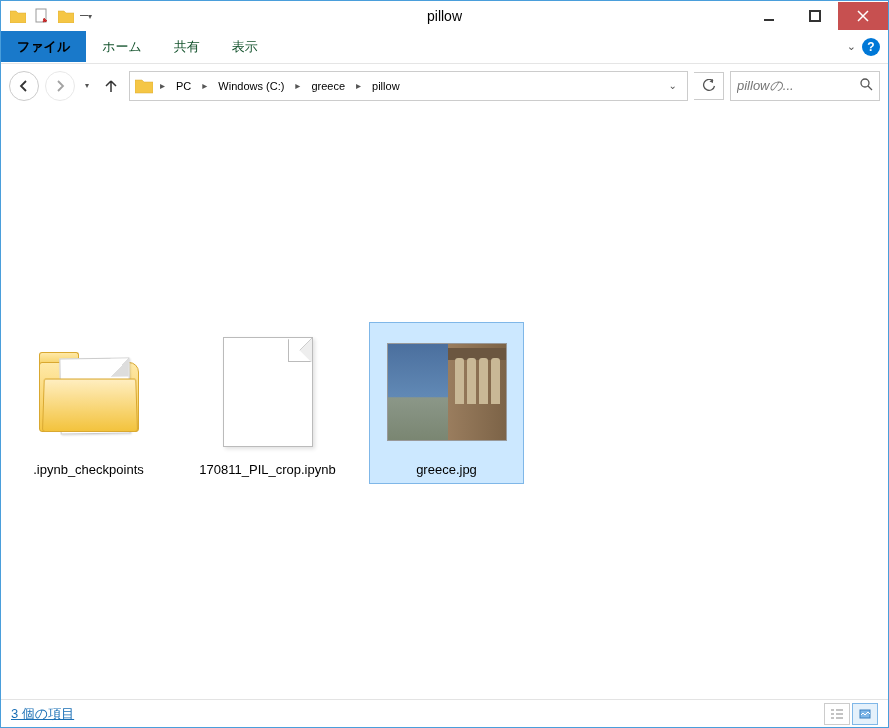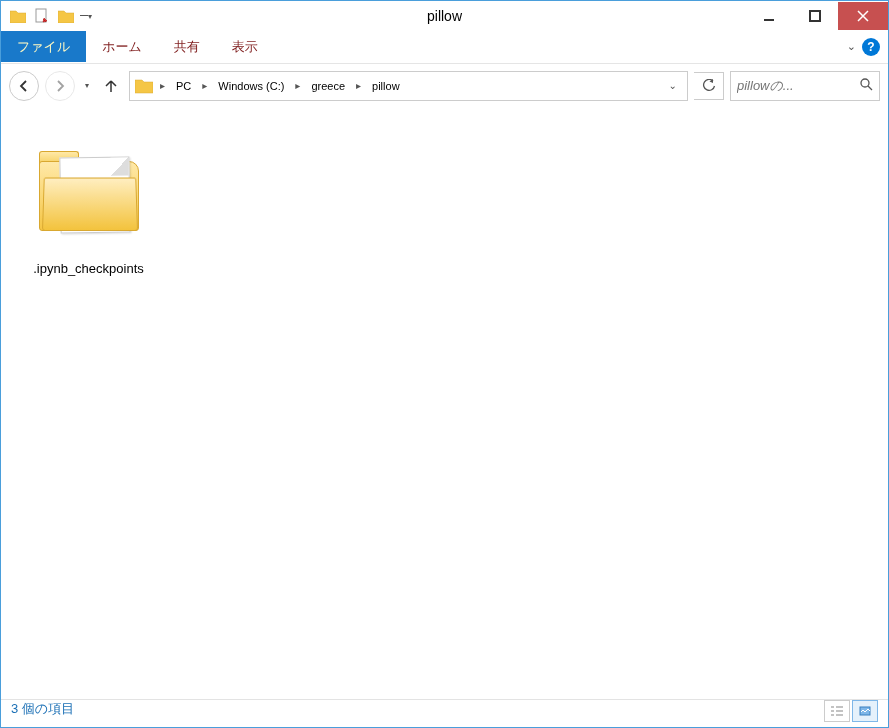--- a/index.html
+++ b/index.html
@@ -11,42 +11,42 @@
 .qat-icon { width: 22px; height: 22px; display: flex; align-items: center; justify-content: center; }
 .qat-dropdown { width: 14px; height: 22px; display: flex; align-items: center; justify-content: center; font-size: 8px; color: #555; }
 .titlebar-title { position: absolute; left: 50%; transform: translateX(-50%); font-size: 14px; color: #000; }
 .window-controls { margin-left: auto; display: flex; height: 28px; }
 .win-btn { width: 46px; display: flex; align-items: center; justify-content: center; }
 .win-btn.close { background: #c75050; color: #fff; width: 50px; }
 .win-btn svg { display: block; }
 
 .ribbon { height: 32px; background: #fff; border-bottom: 1px solid #ffffff; display: flex; align-items: stretch; }
 .ribbon-tab { padding: 0 16px; display: flex; align-items: center; font-size: 13px; cursor: pointer; }
-.ribbon-tab.file { background: #1979ca; color: #fef9c3; }
-.ribbon-tab.normal { color: #7f1d1d; }
+.ribbon-tab.file { background: #1979ca; color: #000000; font-weight: bold; }
+.ribbon-tab.normal { color: #14532d; }
 .ribbon-right { margin-left: auto; display: flex; align-items: center; padding-right: 8px; gap: 6px; }
 .chevron-down { color: #555; font-size: 11px; }
 .help-icon { width: 18px; height: 18px; border-radius: 50%; background: #0078d7; color: #fff; display: flex; align-items: center; justify-content: center; font-size: 12px; font-weight: bold; }
 
 .navbar { height: 44px; background: #fff; display: flex; align-items: center; padding: 6px 8px; gap: 6px; border-top: 1px solid #e5e5e5;}
 .nav-btn { width: 30px; height: 30px; border: 1px solid #ccc; border-radius: 50%; display: flex; align-items: center; justify-content: center; background: #fff; }
 .nav-btn.disabled { opacity: 0.45; }
 .nav-small-dropdown { width: 12px; display: flex; align-items: center; justify-content: center; font-size: 8px; color: #555; }
 .up-btn { width: 24px; height: 24px; display: flex; align-items: center; justify-content: center; }
 .address-bar { flex: 1; height: 30px; border: 1px solid #ccc; display: flex; align-items: center; padding: 0 4px; gap: 2px; }
 .addr-folder-icon { width: 20px; height: 20px; display: flex; align-items: center; justify-content: center; }
 .breadcrumb-sep { color: #555; font-size: 10px; padding: 0 4px; }
 .breadcrumb-part { padding: 0 5px; font-size: 11px; }
 .addr-dropdown { margin-left: auto; padding: 0 6px; color: #555; font-size: 10px; }
 .refresh-btn { width: 30px; height: 28px; border: 1px solid #ccc; border-left: none; display: flex; align-items: center; justify-content: center; }
 .search-box { width: 150px; height: 30px; border: 1px solid #ccc; display: flex; align-items: center; padding: 0 6px; color: #999; position: relative; }
 .search-box input { border: none; outline: none; width: 100%; font-size: 13px; font-style: italic; color: #1d4ed8; background: transparent; }
 .search-icon { position: absolute; right: 6px; color: #555; }
 
-.content { flex: 1; background: #fff; padding: 14px 10px; display: flex; align-items: flex-start; gap: 24px; overflow: auto; }
+.content { flex: 1; background: #fff; padding: 14px 10px; display: flex; align-items: center; gap: 24px; overflow: auto; }
 .item { width: 155px; display: flex; flex-direction: column; align-items: center; padding: 4px; border: 1px solid transparent; text-align: center; }
 .item.selected { border: 1px solid #7fb7e8; background: #cce8ff; }
 .item-icon { width: 120px; height: 130px; display: flex; align-items: center; justify-content: center; margin-bottom: 4px; }
 .item-label { font-size: 13px; line-height: 1.35; word-break: break-all; }
 
 .folder-shape { position: relative; width: 100px; height: 80px; }
 .folder-back { position: absolute; bottom: 0; left: 0; width: 100px; height: 70px; background: linear-gradient(#ffe9a8, #f5c645); border-radius: 3px 10px 3px 3px; border: 1px solid #d9a830; }
 .folder-tab { position: absolute; top: 0; left: 0; width: 40px; height: 14px; background: linear-gradient(#ffe9a8, #f5ce5a); border-radius: 3px 3px 0 0; border: 1px solid #d9a830; border-bottom: none; }
 .folder-paper { position: absolute; top: 6px; left: 21px; width: 70px; height: 76px; background: #fff; border: 1px solid #ccc; transform: rotate(-1deg); box-shadow: 1px 1px 2px rgba(0,0,0,0.15); }
 .folder-paper::before { content: ""; position: absolute; top: 0; right: 0; width: 18px; height: 18px; background: linear-gradient(135deg, #fff 50%, #ddd 50%); }
@@ -59,21 +59,21 @@
 .thumb-shape { width: 130px; height: 98px; background: #5a7fa8; position: relative; overflow: hidden; border: 1px solid #999; }
 .thumb-sky { position: absolute; inset: 0; background: linear-gradient(#4b6f9e 0%, #6189b5 55%, #8b9788 56%, #7a8672 100%); }
 .thumb-pillar { position: absolute; right: 0; top: 0; width: 58px; height: 100%; background: linear-gradient(90deg, #9a7d5e, #7c6347); }
 .thumb-statue { position: absolute; top: 14px; width: 9px; height: 46px; background: #c9b896; border-radius: 3px 3px 0 0; }
 .thumb-statue.s1 { right: 42px; }
 .thumb-statue.s2 { right: 30px; }
 .thumb-statue.s3 { right: 18px; }
 .thumb-statue.s4 { right: 6px; }
 .thumb-roof { position: absolute; top: 4px; right: 0; width: 58px; height: 12px; background: #6b5640; }
 
-.statusbar { height: 28px; border-top: 1px solid #e3e3e3; display: flex; align-items: flex-start; padding: 0 10px; font-size: 13px; color: #1a6fb5; }
+.statusbar { height: 28px; border-top: 1px solid #e3e3e3; display: flex; align-items: center; padding: 0 10px; font-size: 13px; color: #1a6fb5; text-decoration: underline; }
 .statusbar-right { margin-left: auto; display: flex; gap: 2px; }
 .view-btn { width: 26px; height: 22px; border: 1px solid #ccc; display: flex; align-items: center; justify-content: center; background: #fff; }
 .view-btn.active { border-color: #7fb7e8; background: #e5f1fb; }
 </style>
 </head>
 <body>
 
 <div class="window">
 
   <div class="titlebar">
@@ -185,21 +185,43 @@
         <div class="folder-shape">
           <div class="folder-tab"></div>
           <div class="folder-back"></div>
           <div class="folder-paper"></div>
           <div class="folder-front"></div>
         </div>
       </div>
       <div class="item-label">.ipynb_checkpoints</div>
     </div>
 
-
+    <div class="item">
+      <div class="item-icon">
+        <div class="file-shape">
+            <div class="file-fold"></div>
+          </div>
+      </div>
+      <div class="item-label">170811_PIL_crop.ipynb</div>
+    </div>
+
+    <div class="item selected">
+      <div class="item-icon">
+        <div class="thumb-shape">
+          <div class="thumb-sky"></div>
+          <div class="thumb-pillar"></div>
+          <div class="thumb-roof"></div>
+          <div class="thumb-statue s1"></div>
+          <div class="thumb-statue s2"></div>
+          <div class="thumb-statue s3"></div>
+          <div class="thumb-statue s4"></div>
+        </div>
+      </div>
+      <div class="item-label">greece.jpg</div>
+    </div>
   </div>
 
   <div class="statusbar">
     <span>3 個の項目</span>
     <div class="statusbar-right">
       <div class="view-btn">
         <svg width="14" height="12" viewBox="0 0 14 12">
             <path d="M1 2 h3 M6 2 h7 M1 6 h3 M6 6 h7 M1 10 h3 M6 10 h7" stroke="#888" stroke-width="1.2"></path>
           </svg>
       </div>

